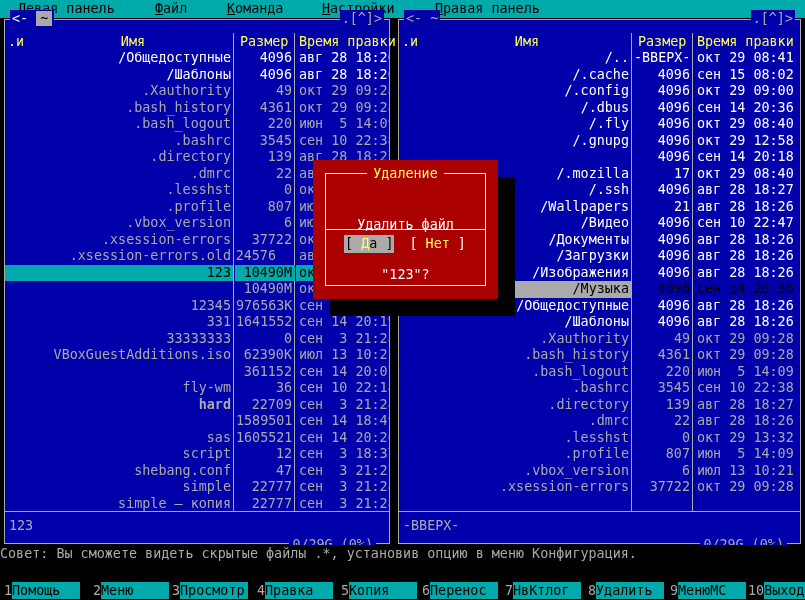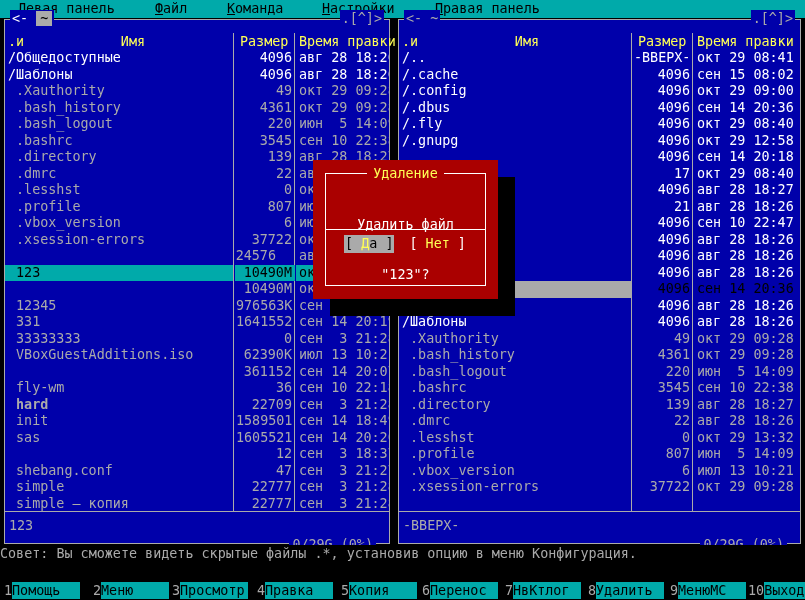--- a/index.html
+++ b/index.html
@@ -103,21 +103,21 @@
     overflow: hidden;
   }
   .frow {
     position: relative;
     height: 16.5px; line-height: 16.5px;
     white-space: pre;
     color: #aaaaaa;
   }
   .frow .fname {
     position: absolute; left: 3px;
-    overflow: hidden; white-space: pre;
+    overflow: hidden; white-space: pre; text-align: right;
   }
   .frow .fsize {
     position: absolute;
     text-align: right; white-space: pre;
   }
   .frow .fdate {
     position: absolute;
     white-space: pre;
   }
   .frow.dir  .fname, .frow.dir .fsize, .frow.dir .fdate { color: #ffffff; }
@@ -262,33 +262,33 @@
         <div class="frow"><span class="fname" style="width: 223px;"> .Xauthority</span><span class="fsize" style="left: 231px; width: 56px;">49</span><span class="fdate" style="left: 294px;">окт 29 09:28</span></div>
         <div class="frow"><span class="fname" style="width: 223px;"> .bash_history</span><span class="fsize" style="left: 231px; width: 56px;">4361</span><span class="fdate" style="left: 294px;">окт 29 09:28</span></div>
         <div class="frow"><span class="fname" style="width: 223px;"> .bash_logout</span><span class="fsize" style="left: 231px; width: 56px;">220</span><span class="fdate" style="left: 294px;">июн  5 14:09</span></div>
         <div class="frow"><span class="fname" style="width: 223px;"> .bashrc</span><span class="fsize" style="left: 231px; width: 56px;">3545</span><span class="fdate" style="left: 294px;">сен 10 22:38</span></div>
         <div class="frow"><span class="fname" style="width: 223px;"> .directory</span><span class="fsize" style="left: 231px; width: 56px;">139</span><span class="fdate" style="left: 294px;">авг 28 18:27</span></div>
         <div class="frow"><span class="fname" style="width: 223px;"> .dmrc</span><span class="fsize" style="left: 231px; width: 56px;">22</span><span class="fdate" style="left: 294px;">авг 28 18:26</span></div>
         <div class="frow"><span class="fname" style="width: 223px;"> .lesshst</span><span class="fsize" style="left: 231px; width: 56px;">0</span><span class="fdate" style="left: 294px;">окт 29 13:32</span></div>
         <div class="frow"><span class="fname" style="width: 223px;"> .profile</span><span class="fsize" style="left: 231px; width: 56px;">807</span><span class="fdate" style="left: 294px;">июн  5 14:09</span></div>
         <div class="frow"><span class="fname" style="width: 223px;"> .vbox_version</span><span class="fsize" style="left: 231px; width: 56px;">6</span><span class="fdate" style="left: 294px;">июл 13 10:21</span></div>
         <div class="frow"><span class="fname" style="width: 223px;"> .xsession-errors</span><span class="fsize" style="left: 231px; width: 56px;">37722</span><span class="fdate" style="left: 294px;">окт 29 09:28</span></div>
-        <div class="frow"><span class="fsize" style="left: 215px; width: 56px;">24576</span><span class="fdate" style="left: 294px;">авг 28 18:26</span></div>
+        <div class="frow"><span class="fname" style="width: 223px;"> .xsession-errors.old</span><span class="fsize" style="left: 215px; width: 56px;">24576</span><span class="fdate" style="left: 294px;">авг 28 18:26</span></div>
         <div class="frow sel-active" style="background: transparent;"><span style="position: absolute; left: 0px; top: 0px; height: 16.5px; width: 228px; background: rgb(0, 170, 170);"></span><span style="position: absolute; left: 230px; top: 0px; height: 16.5px; width: 60px; background: rgb(0, 170, 170);"></span><span style="position: absolute; left: 291px; top: 0px; height: 16.5px; right: 0px; background: rgb(0, 170, 170);"></span><span class="fname" style="width: 223px;"> 123</span><span class="fsize" style="left: 231px; width: 56px;">10490M</span><span class="fdate" style="left: 294px;">окт 29 13:14</span></div>
         <div class="frow"><span class="fsize" style="left: 231px; width: 56px;">10490M</span><span class="fdate" style="left: 294px;">окт 29 13:14</span></div>
         <div class="frow"><span class="fname" style="width: 223px;"> 12345</span><span class="fsize" style="left: 231px; width: 56px;">976563K</span><span class="fdate" style="left: 294px;">сен 29 13:14</span></div>
         <div class="frow"><span class="fname" style="width: 223px;"> 331</span><span class="fsize" style="left: 231px; width: 56px;">1641552</span><span class="fdate" style="left: 294px;">сен 14 20:19</span></div>
         <div class="frow"><span class="fname" style="width: 223px;"> 33333333</span><span class="fsize" style="left: 231px; width: 56px;">0</span><span class="fdate" style="left: 294px;">сен  3 21:28</span></div>
         <div class="frow"><span class="fname" style="width: 223px;"> VBoxGuestAdditions.iso</span><span class="fsize" style="left: 231px; width: 56px;">62390K</span><span class="fdate" style="left: 294px;">июл 13 10:21</span></div>
         <div class="frow"><span class="fsize" style="left: 231px; width: 56px;">361152</span><span class="fdate" style="left: 294px;">сен 14 20:07</span></div>
         <div class="frow"><span class="fname" style="width: 223px;"> fly-wm</span><span class="fsize" style="left: 231px; width: 56px;">36</span><span class="fdate" style="left: 294px;">сен 10 22:18</span></div>
         <div class="frow"><span class="fname" style="width: 223px; font-weight: bold;"> hard</span><span class="fsize" style="left: 231px; width: 56px;">22709</span><span class="fdate" style="left: 294px;">сен  3 21:28</span></div>
-        <div class="frow"><span class="fname" style="width: 223px;"> init</span><span class="fsize" style="left: 231px; width: 56px;">1589501</span><span class="fdate" style="left: 294px;">сен 14 18:49</span></div>
+        <div class="frow"><span class="fsize" style="left: 231px; width: 56px;">1589501</span><span class="fdate" style="left: 294px;">сен 14 18:49</span></div>
         <div class="frow"><span class="fname" style="width: 223px;"> sas</span><span class="fsize" style="left: 231px; width: 56px;">1605521</span><span class="fdate" style="left: 294px;">сен 14 20:20</span></div>
-        <div class="frow"><span class="fsize" style="left: 231px; width: 56px;">12</span><span class="fdate" style="left: 294px;">сен  3 18:37</span></div>
+        <div class="frow"><span class="fname" style="width: 223px;"> script</span><span class="fsize" style="left: 231px; width: 56px;">12</span><span class="fdate" style="left: 294px;">сен  3 18:37</span></div>
         <div class="frow"><span class="fname" style="width: 223px;"> shebang.conf</span><span class="fsize" style="left: 231px; width: 56px;">47</span><span class="fdate" style="left: 294px;">сен  3 21:27</span></div>
         <div class="frow"><span class="fname" style="width: 223px;"> simple</span><span class="fsize" style="left: 231px; width: 56px;">22777</span><span class="fdate" style="left: 294px;">сен  3 21:28</span></div>
         <div class="frow"><span class="fname" style="width: 223px;"> simple – копия</span><span class="fsize" style="left: 231px; width: 56px;">22777</span><span class="fdate" style="left: 294px;">сен  3 21:28</span></div>
       </div>
     <div class="pdiv-h" id="lp-hdiv" style="top: 492px;"></div>
     <div class="ministatus" id="lp-mini" style="top: 498px;">123</div>
     <div class="pfree">0/29G (0%)</div>
   </div>
 
   <div class="panel" id="panel-right">

